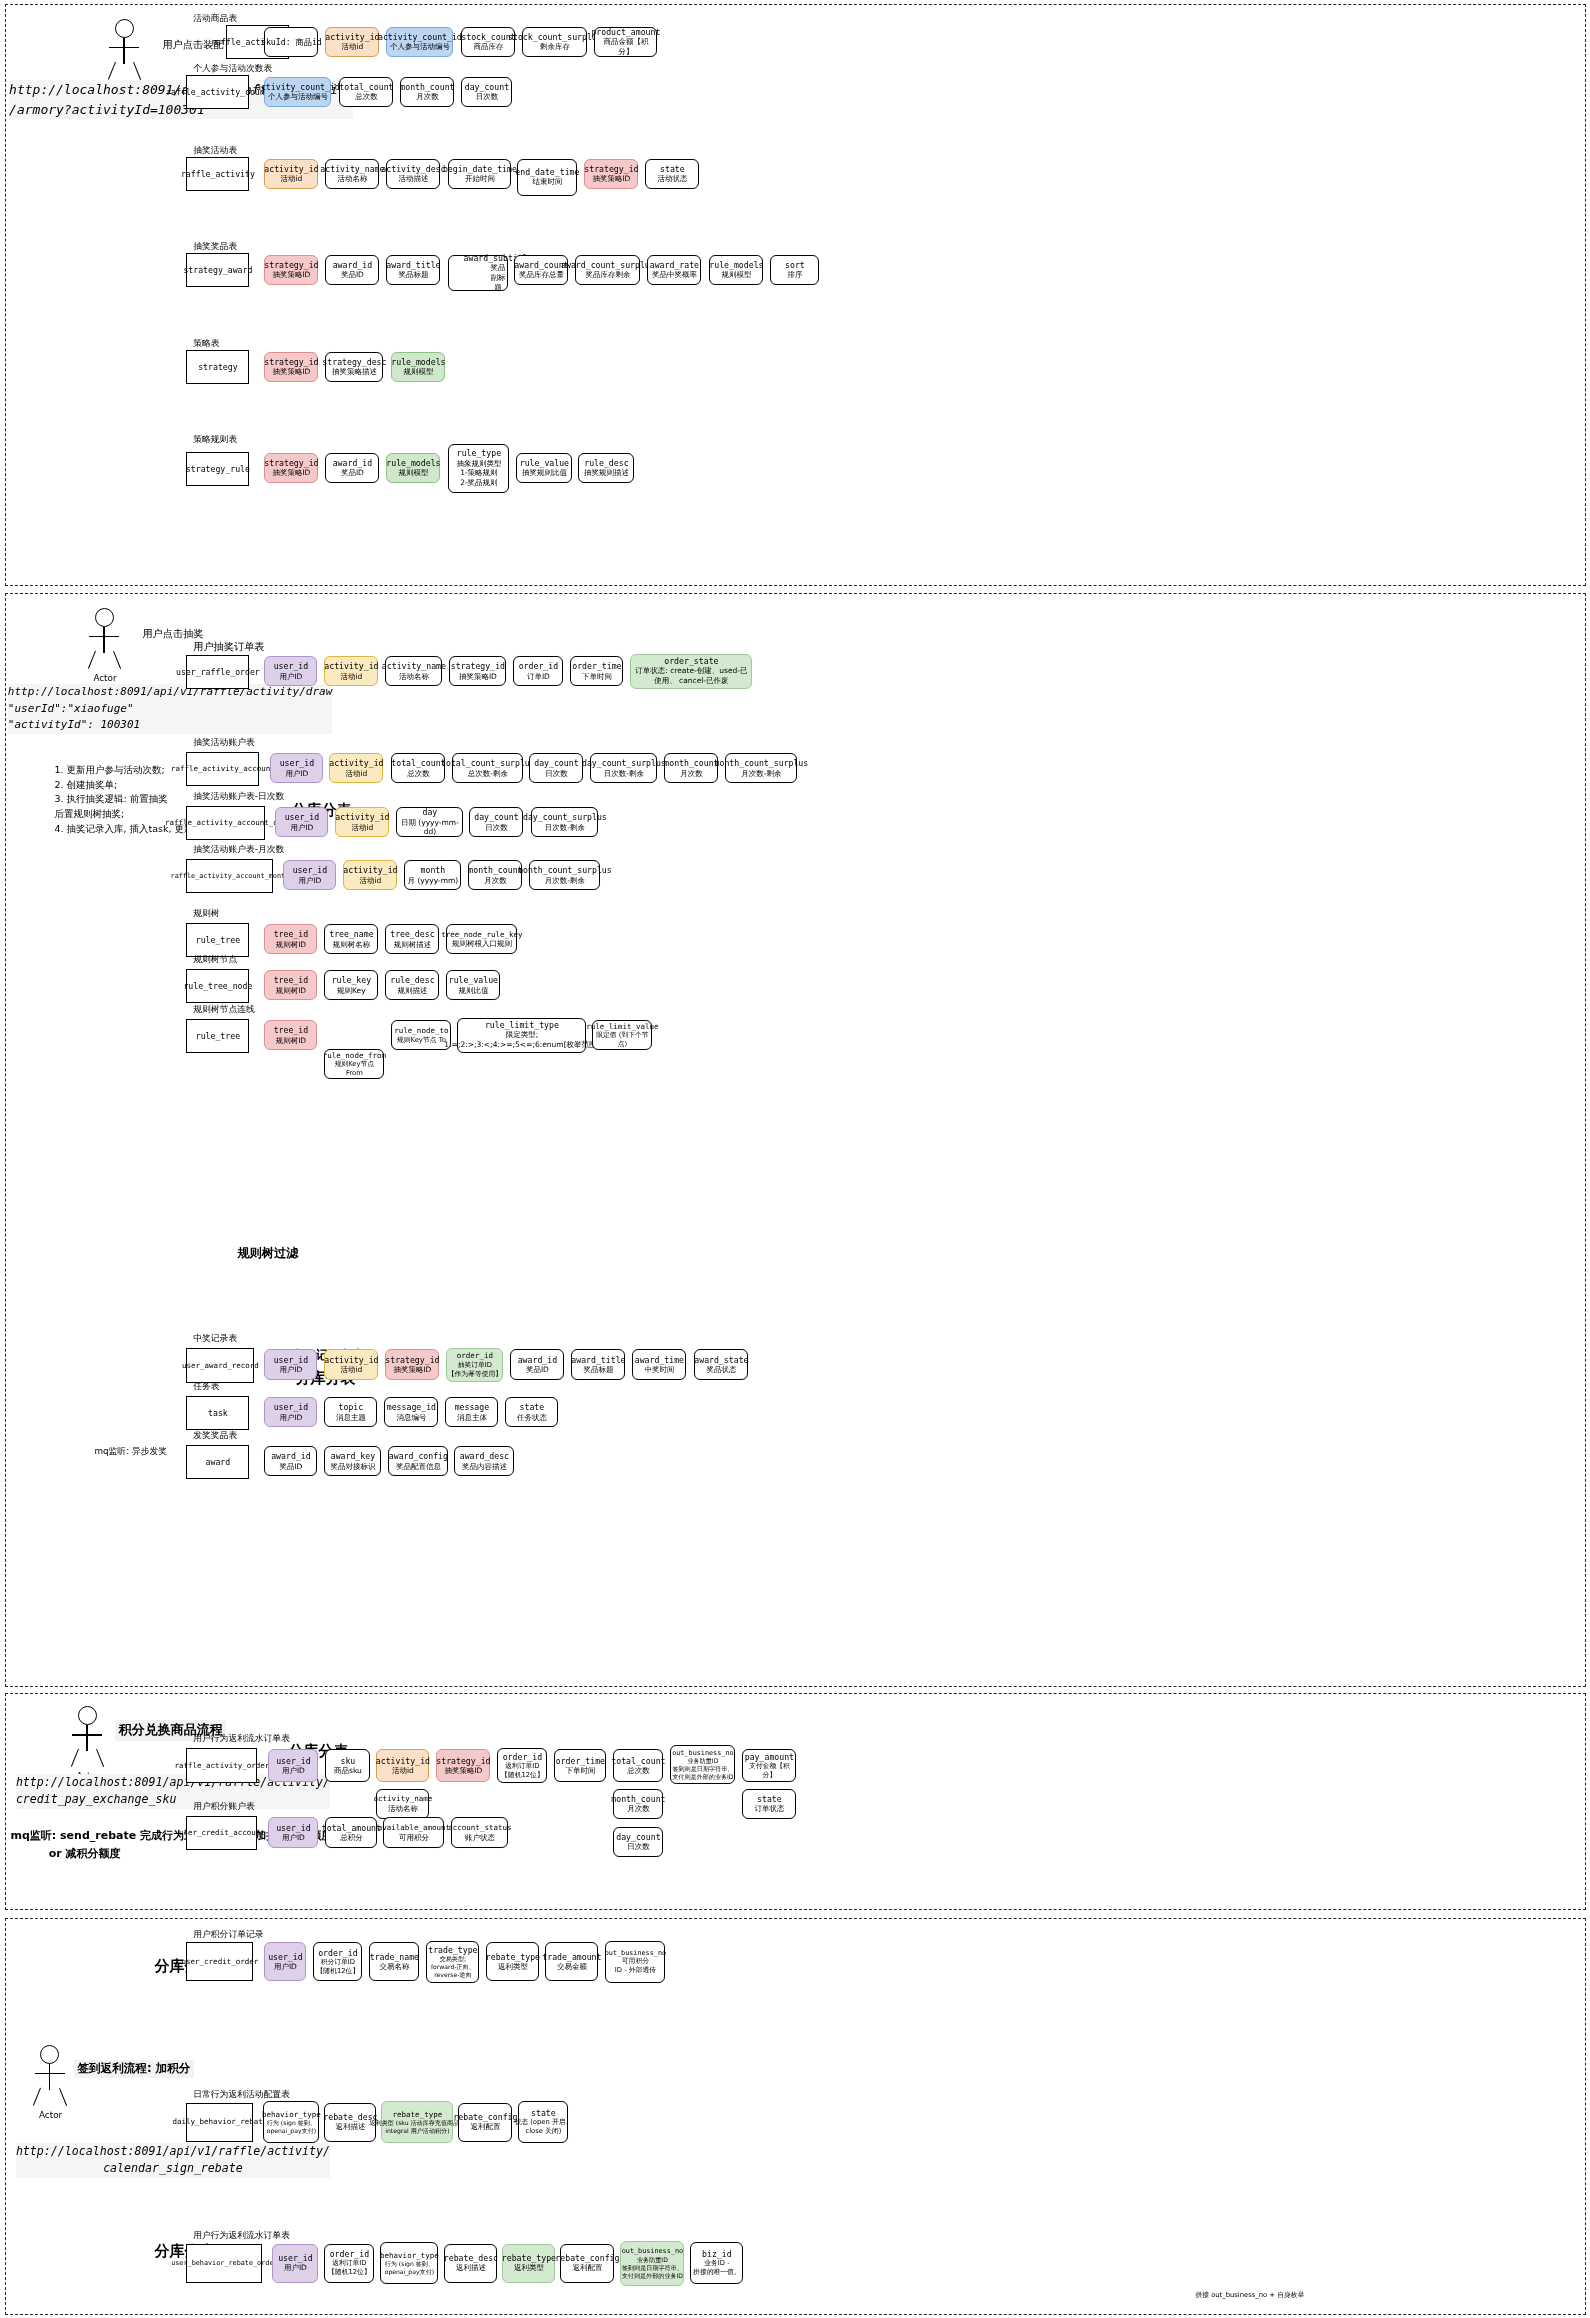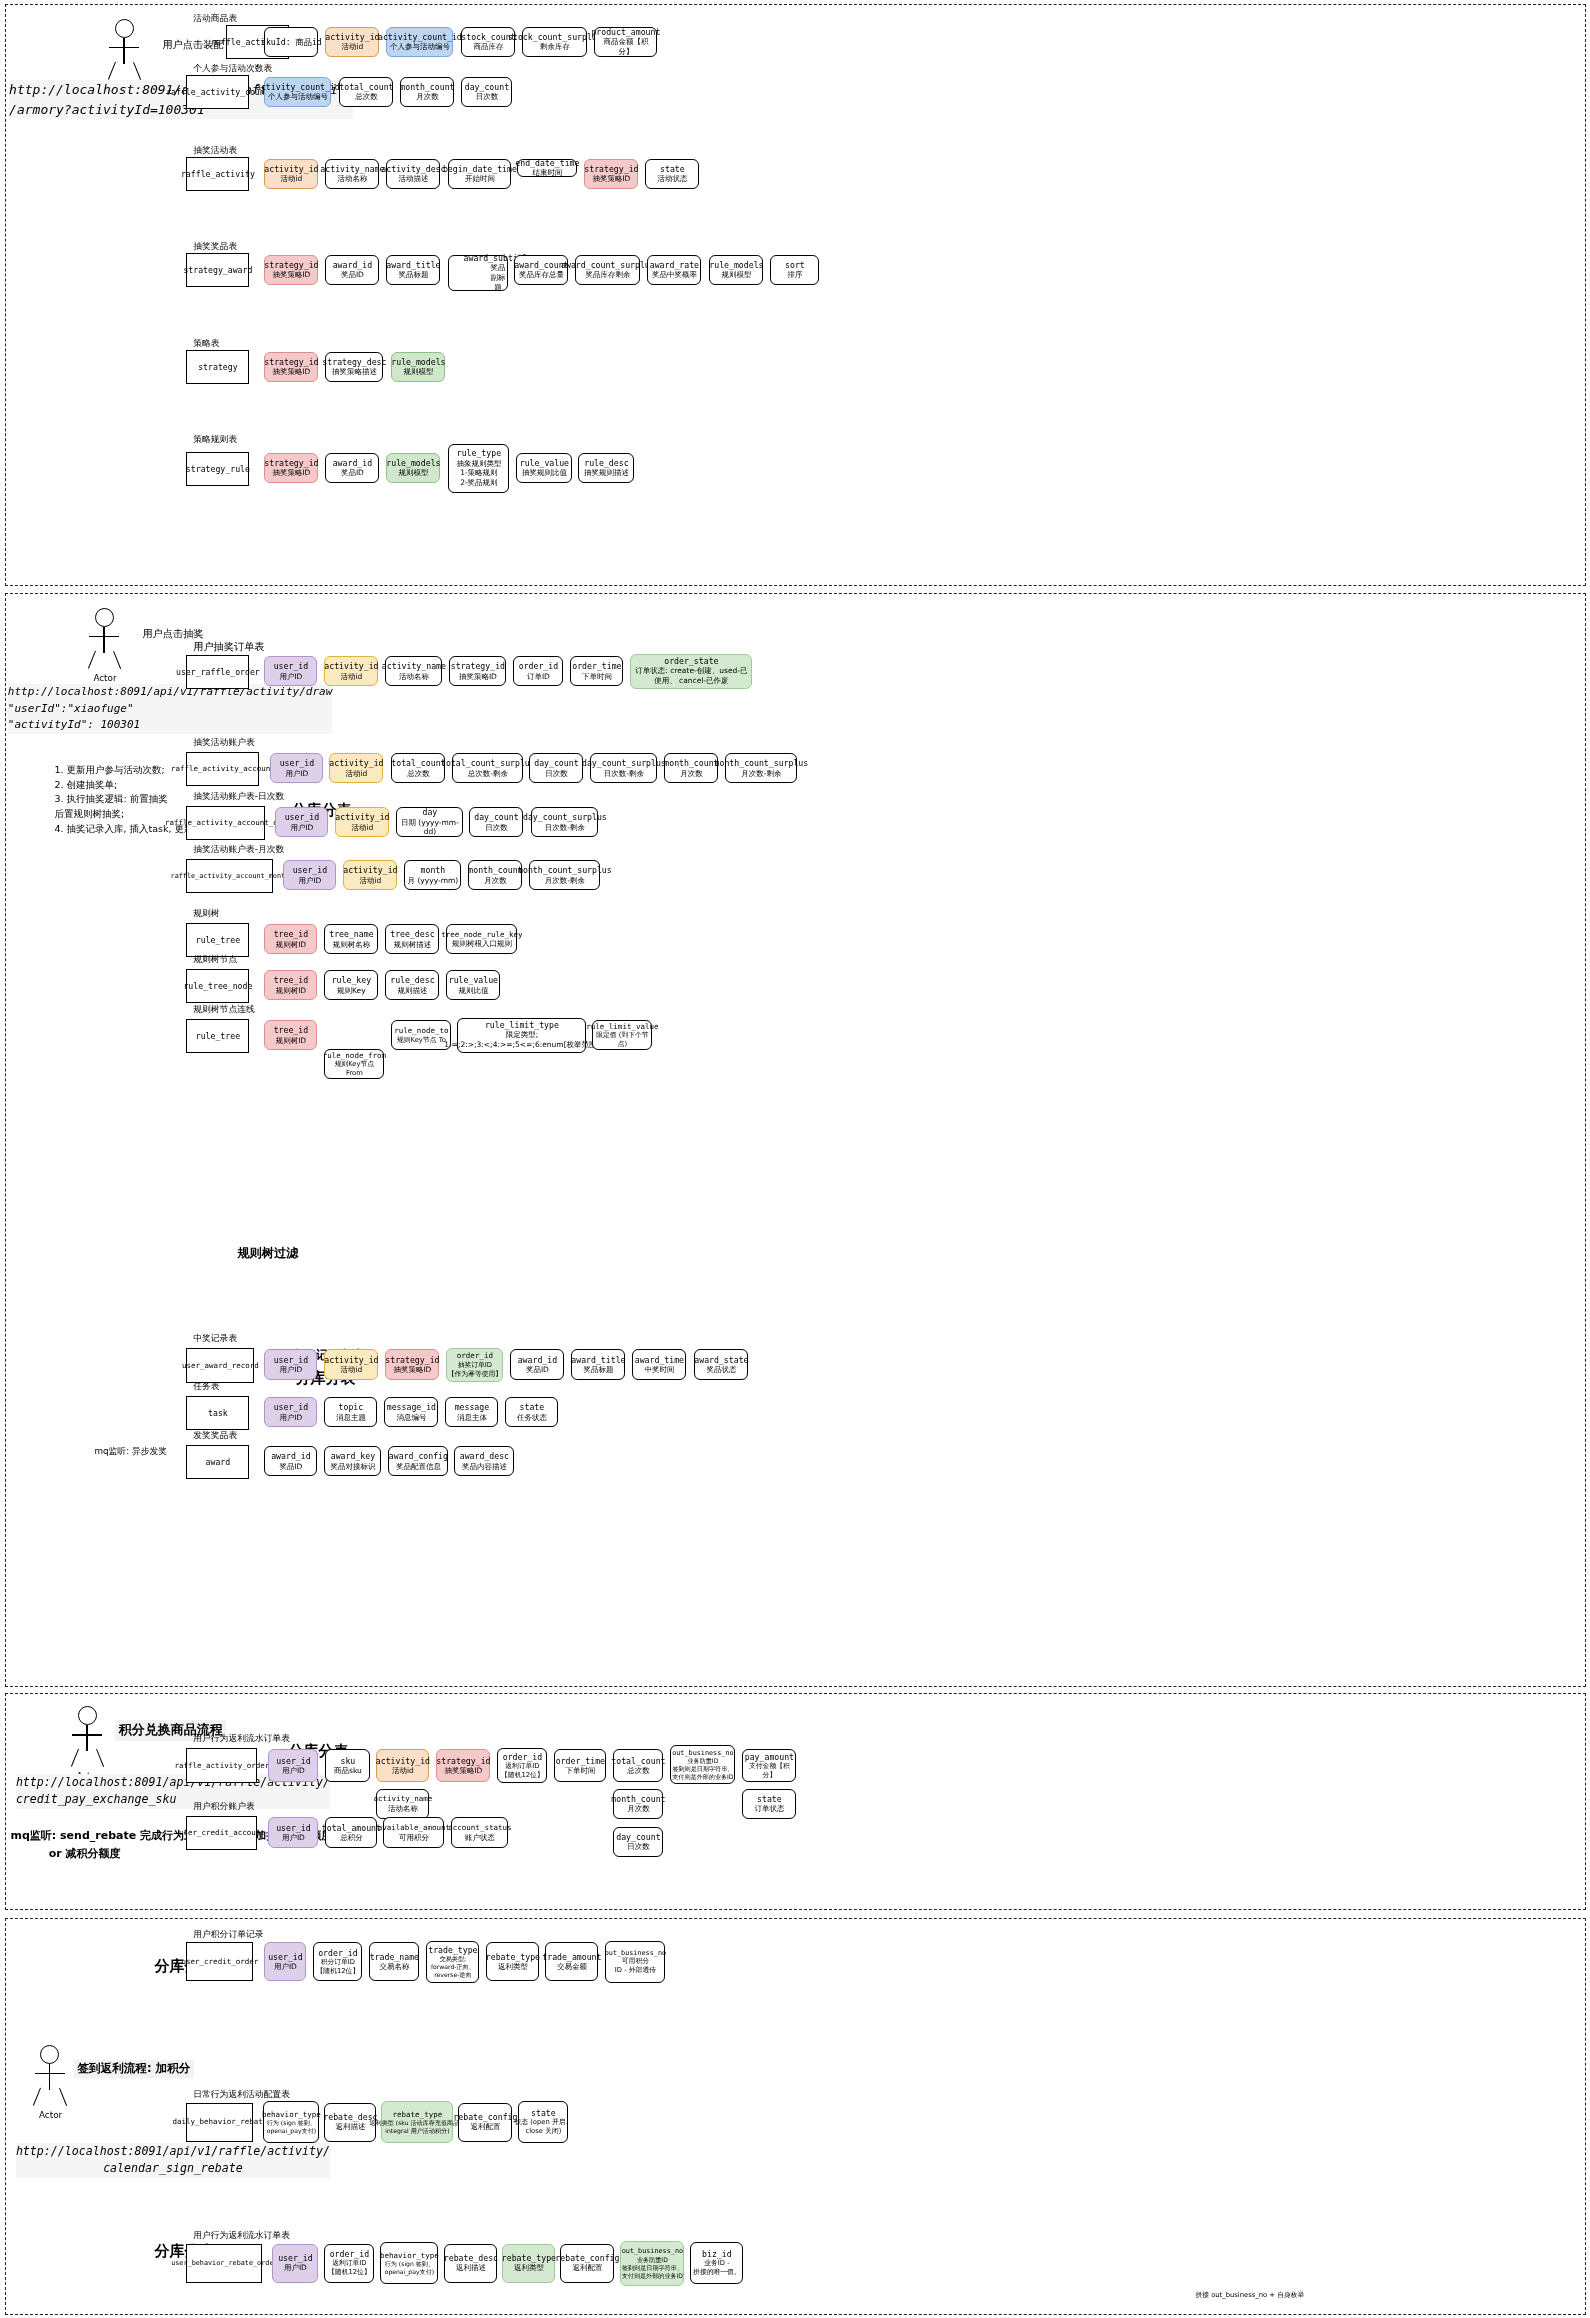--- a/index.html
+++ b/index.html
@@ -223,21 +223,21 @@
       <span class="zh">活动名称</span>
       </div>
     <div class="node fld" style="left:200px; top:13.6px; width:54px; height:30px;">
       <span class="en">activity_desc</span>
       <span class="zh">活动描述</span>
       </div>
     <div class="node fld" style="left:262px; top:13.6px; width:63px; height:30px;">
       <span class="en">begin_date_time</span>
       <span class="zh">开始时间</span>
       </div>
-    <div class="node fld" style="left:331px; top:13.6px; width:60px; height:18px;">
+    <div class="node fld" style="left:331px; top:13.6px; width:60px; height:37px;">
       <span class="en">end_date_time</span>
       <span class="zh">结束时间</span>
       </div>
     <div class="node fld c-red" style="left:398px; top:13.6px; width:54px; height:30px;">
       <span class="en">strategy_id</span>
       <span class="zh">抽奖策略ID</span>
       </div>
     <div class="node fld" style="left:459px; top:13.6px; width:54px; height:30px;">
       <span class="en">state</span>
       <span class="zh">活动状态</span>

